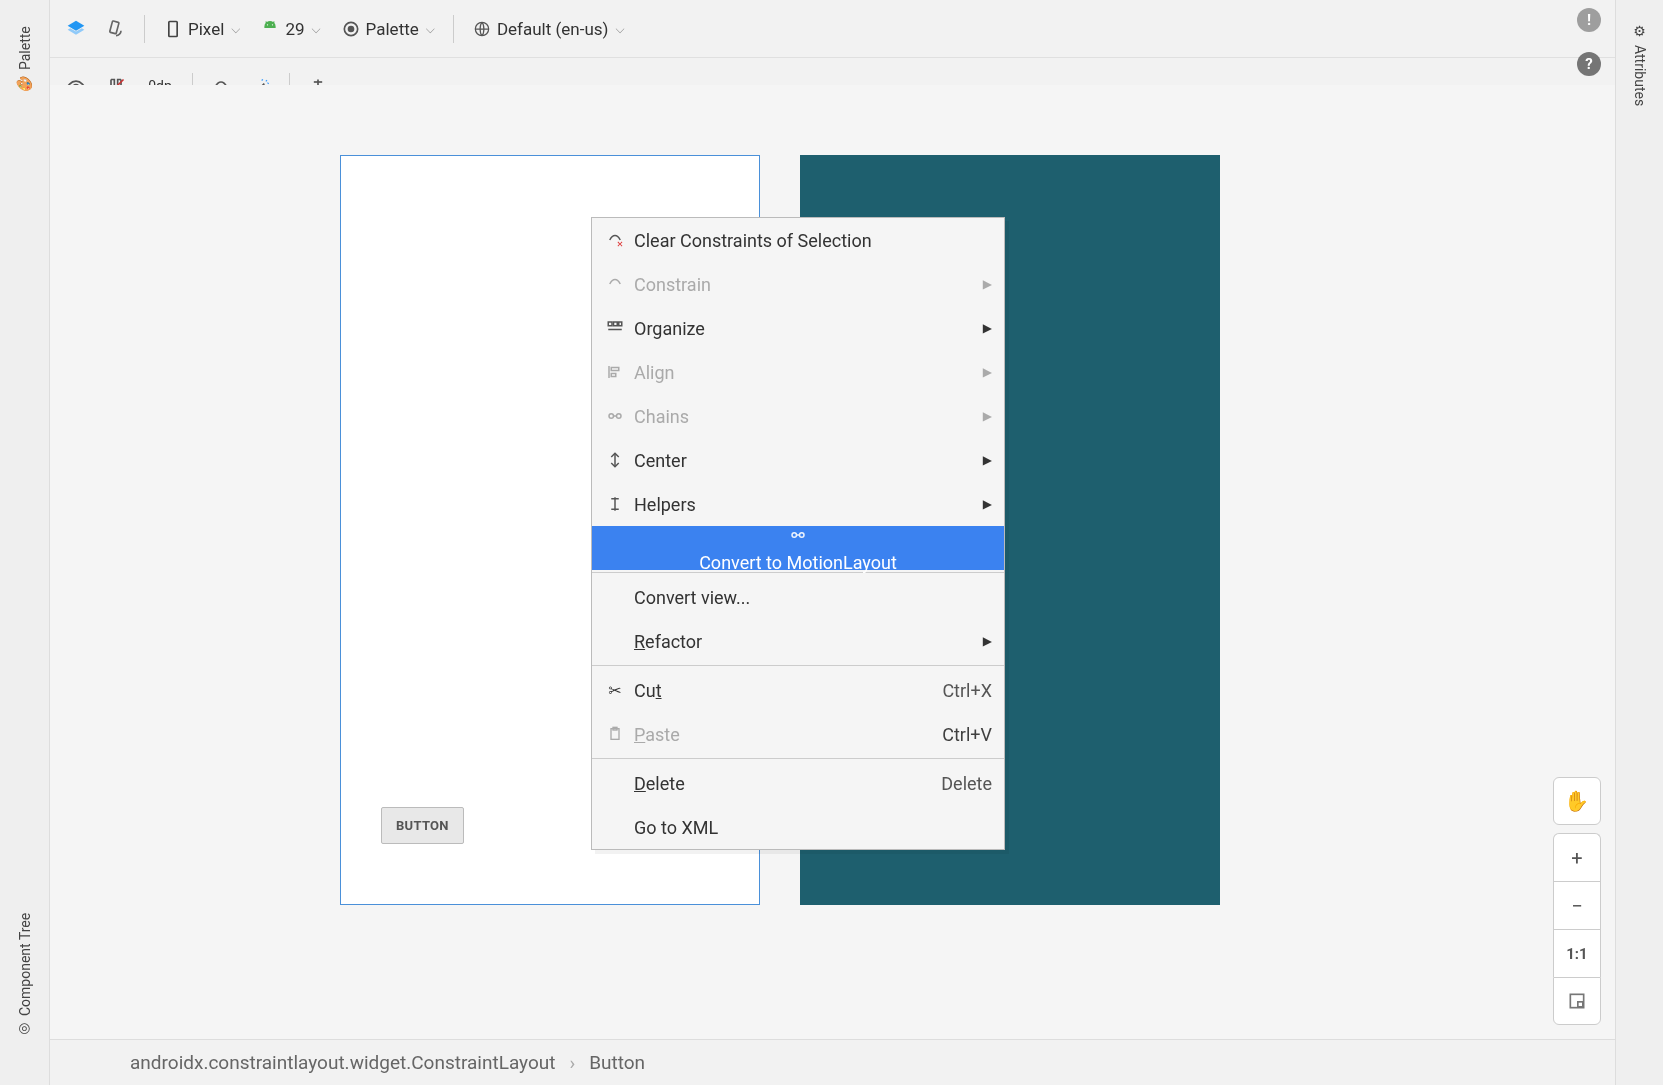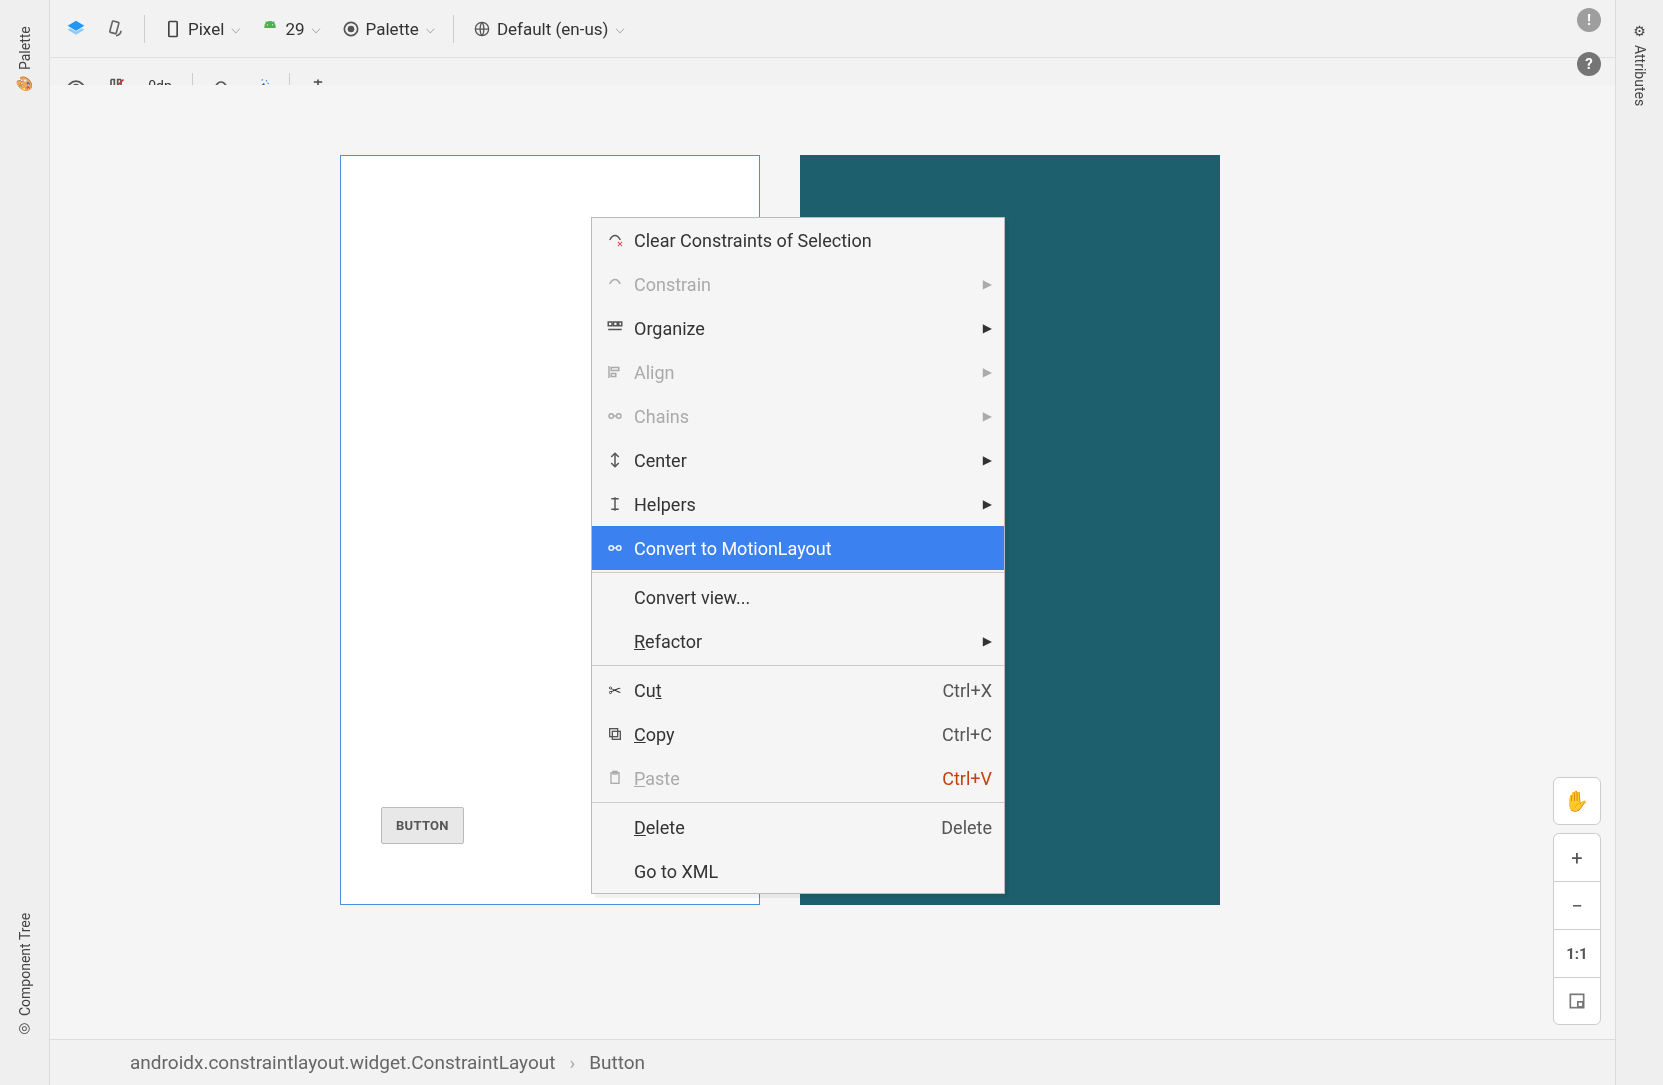--- a/index.html
+++ b/index.html
@@ -152,27 +152,27 @@
   display: flex;
   align-items: center;
   height: 44px;
   padding: 0 12px;
   font-size: 18px;
   color: #333;
   gap: 8px;
   cursor: pointer;
 }
 .ctx-item.disabled { color: #aaa; }
-.ctx-item.highlighted { background: #3b82f0; color: #fff; }
+.ctx-item.highlighted { background: #3b82f0; color: #fff; flex-direction: column; }
 .ctx-item .ctx-icon { width: 22px; display: flex; justify-content: center; font-size: 16px; }
 .ctx-item .ctx-label { flex: 1; }
 .ctx-item .ctx-label .ul { text-decoration: underline; }
 .ctx-item .ctx-sub { font-size: 12px; color: inherit; }
 .ctx-item .ctx-shortcut { font-size: 18px; color: #555; margin-left: 48px; }
-.ctx-item.disabled .ctx-shortcut { color: #c2410c; }
+.ctx-item.disabled .ctx-shortcut { color: #404040; }
 .ctx-sep { height: 1px; background: #ccc; margin: 2px 0; }
 
 
 .breadcrumb {
   position: absolute;
   left: 50px;
   right: 48px;
   bottom: 0;
   height: 46px;
   background: #f2f2f2;
@@ -452,30 +452,20 @@
   <div class="ctx-item">
     <span class="ctx-icon"></span>
     <span class="ctx-label"><span class="ul">R</span>efactor</span>
     <span class="ctx-sub">▶</span>
   </div>
   <div class="ctx-sep"></div>
   <div class="ctx-item">
     <span class="ctx-icon">✂</span>
     <span class="ctx-label">Cu<span class="ul">t</span></span>
     <span class="ctx-shortcut">Ctrl+X</span>
-  </div>
-  <div class="ctx-item">
-    <span class="ctx-icon">
-      <svg width="16" height="16" viewBox="0 0 24 24" fill="none" stroke="#555" stroke-width="2">
-          <rect x="8" y="8" width="12" height="12"></rect>
-          <rect x="4" y="4" width="12" height="12"></rect>
-        </svg>
-    </span>
-    <span class="ctx-label"><span class="ul">C</span>opy</span>
-    <span class="ctx-shortcut">Ctrl+C</span>
   </div>
   <div class="ctx-item disabled">
     <span class="ctx-icon">
       <svg width="16" height="16" viewBox="0 0 24 24" fill="none" stroke="#aaa" stroke-width="2">
           <rect x="6" y="4" width="12" height="16"></rect>
           <rect x="9" y="2" width="6" height="4"></rect>
         </svg>
     </span>
     <span class="ctx-label"><span class="ul">P</span>aste</span>
     <span class="ctx-shortcut">Ctrl+V</span>

